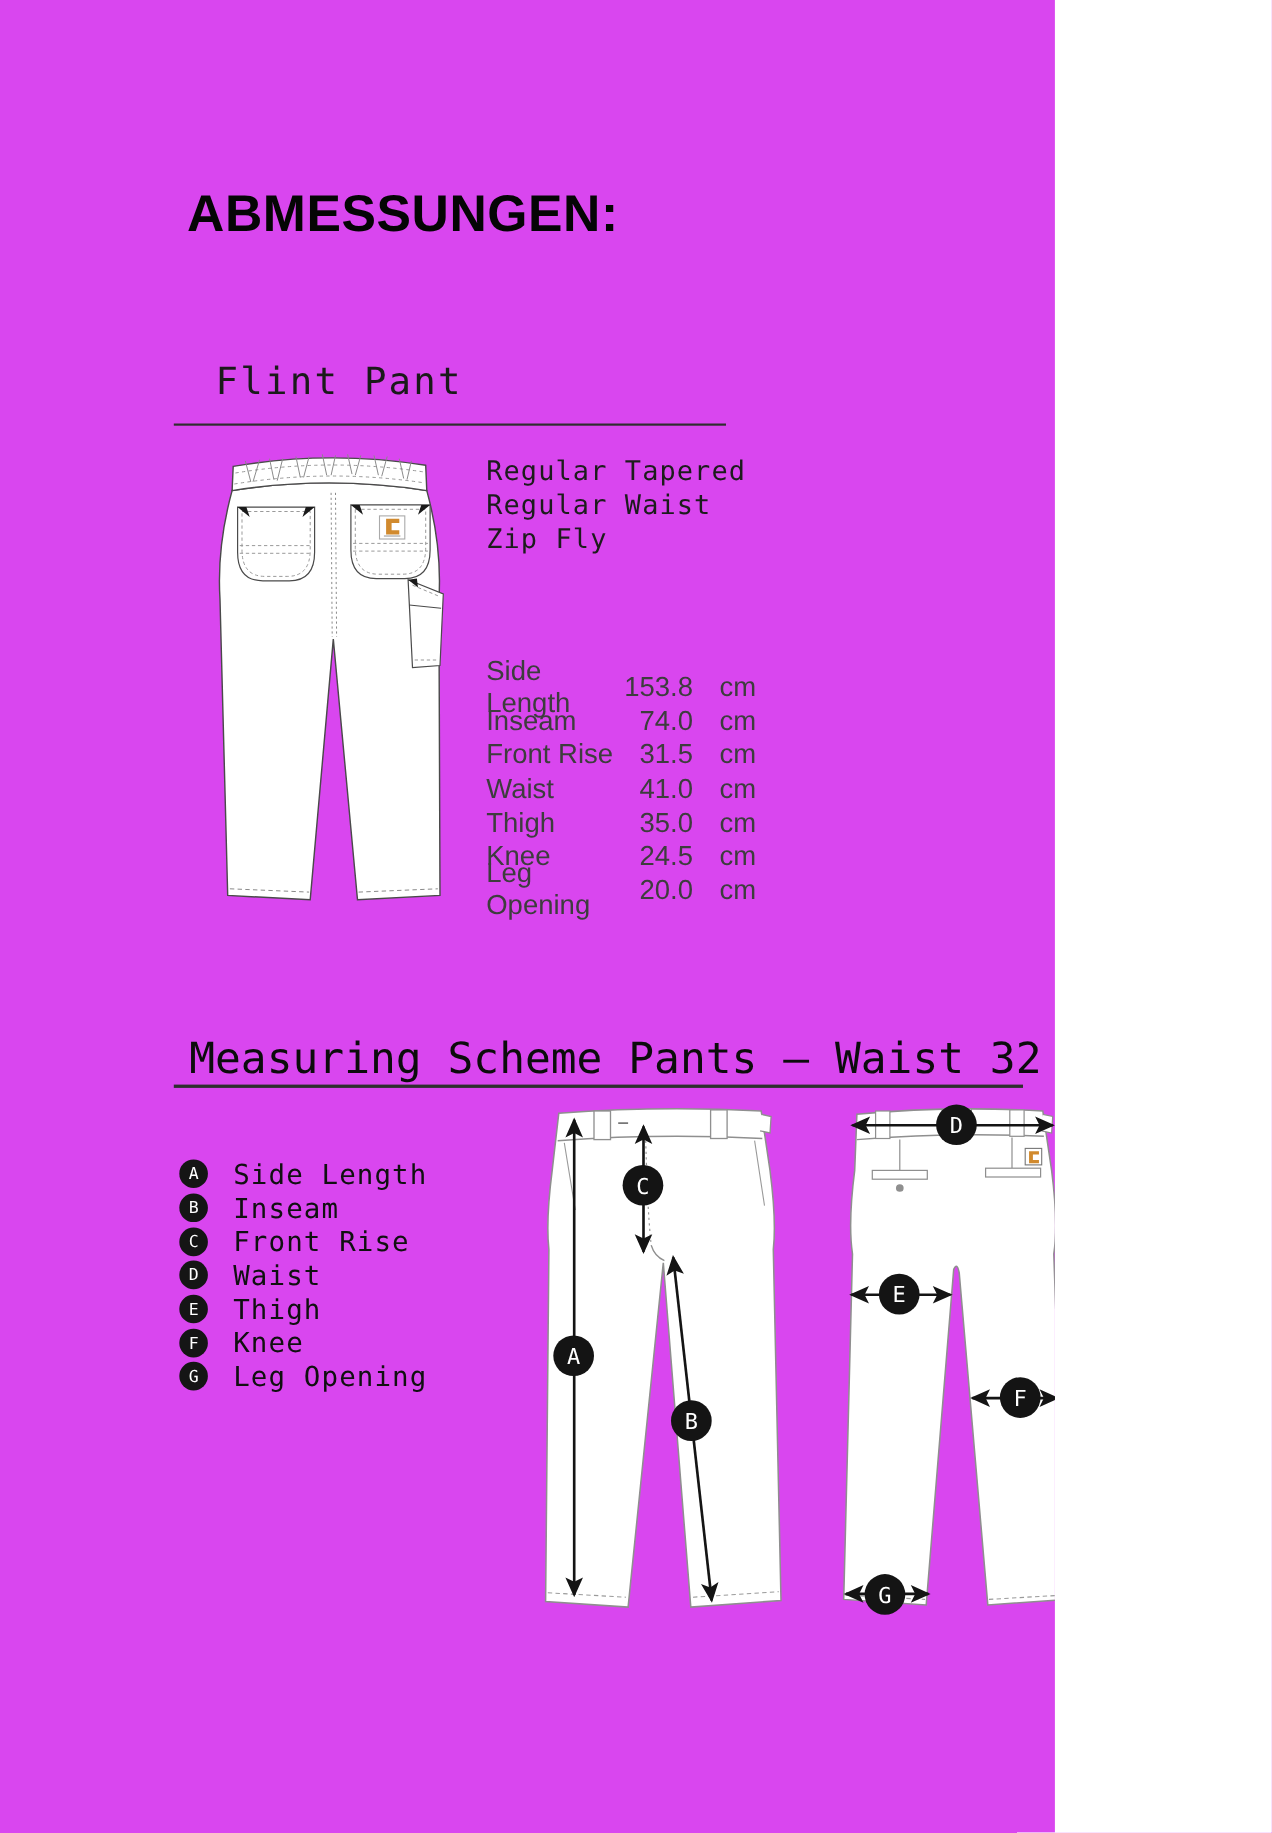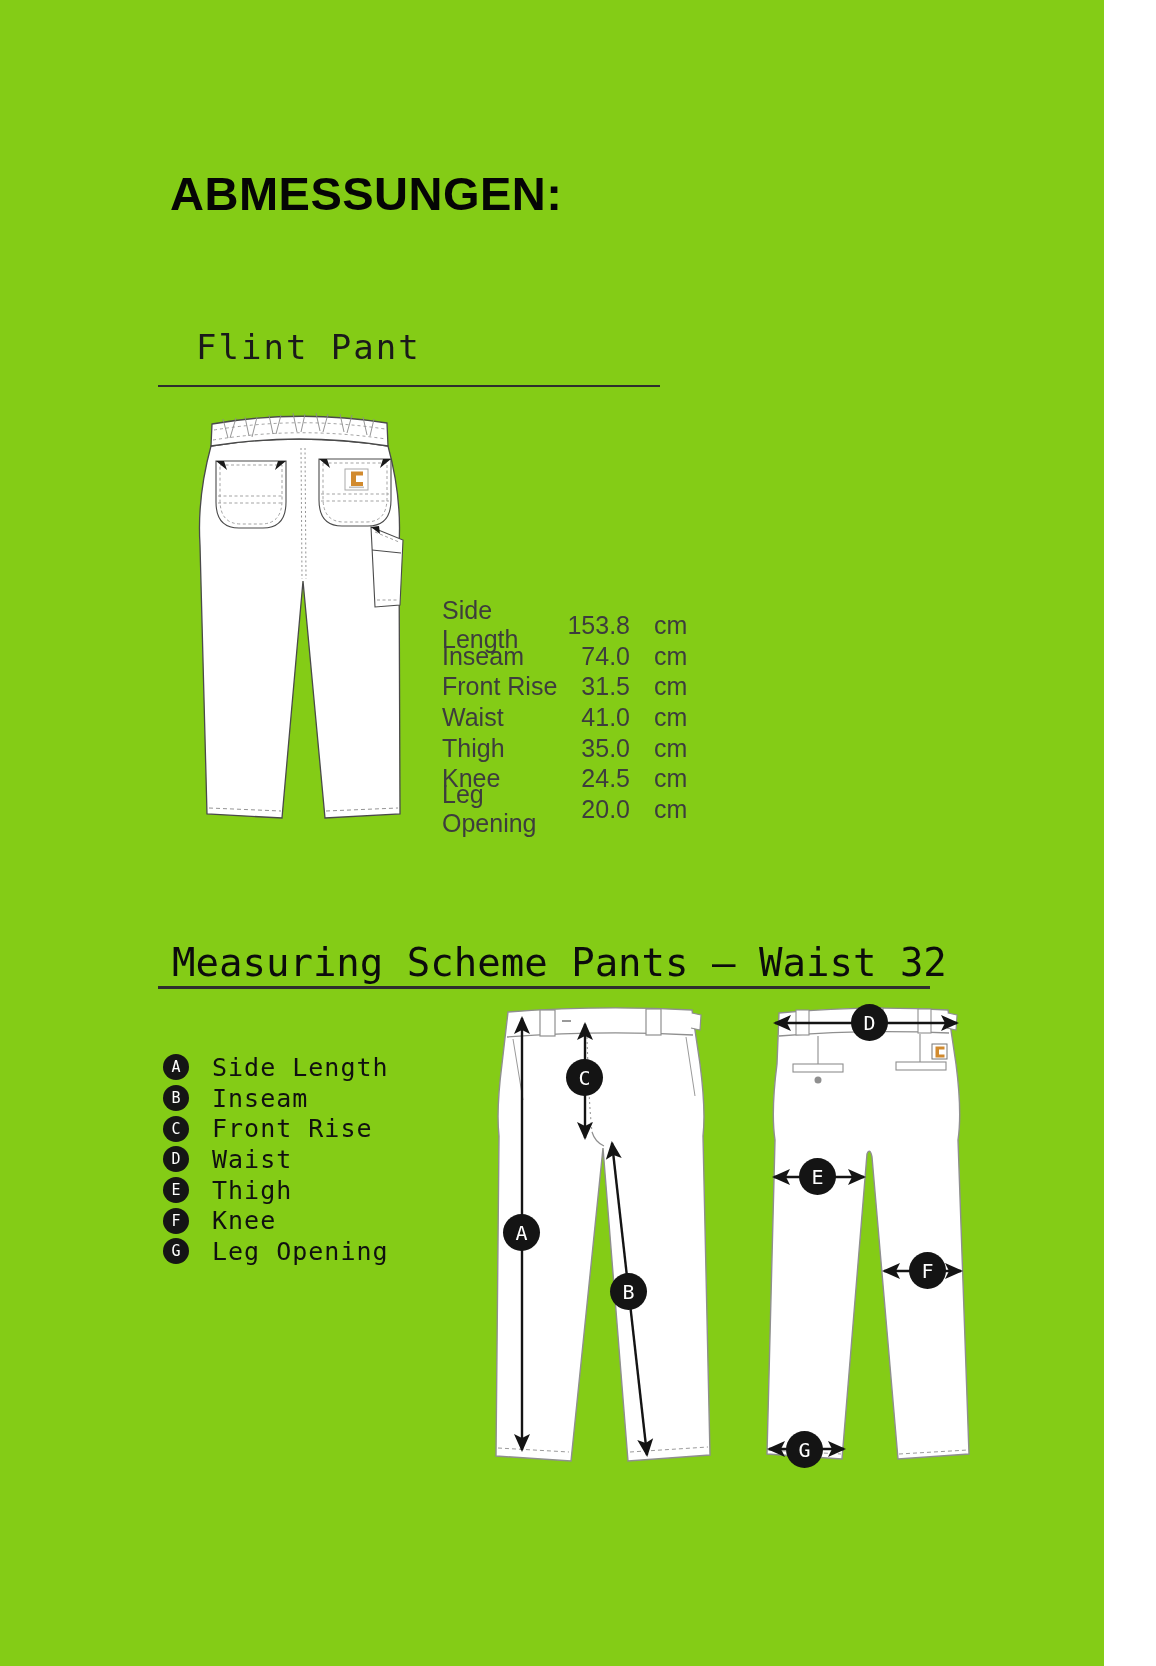--- a/index.html
+++ b/index.html
@@ -1,16 +1,16 @@
 <!DOCTYPE html>
 <html><head>
 <meta charset="utf-8">
 <style>
   html,body{margin:0;padding:0;background:#fff;}
-  .page{position:relative;width:1104px;height:1666px;background:#84cc16;overflow:hidden;
+  .page{position:relative;width:959px;height:1666px;background:#d946ef;overflow:hidden;
         font-family:"Liberation Sans",sans-serif;color:#111;}
   .mono{font-family:"DejaVu Sans Mono",monospace;}
   .abs{position:absolute;}
 
   .h1{left:170px;top:166px;font-size:47px;font-weight:700;letter-spacing:.5px;color:#050505;}
   .product-name{left:196px;top:327px;font-size:34px;color:#1a1a1a;letter-spacing:2px;}
   .rule{background:#2e2e2e;height:2px;}
   .rule1{left:158px;top:385px;width:502px;}
   .rule2{left:158px;top:986px;width:772px;height:2.5px;}
 
@@ -86,20 +86,28 @@
 
       <g>
         <path d="M186,132 L218,145 L215,210 L190,212 Z" fill="#fff" stroke="#4a4a4a" stroke-width="1.1"></path>
         <path d="M187,155 L216,158" stroke="#4a4a4a" stroke-width="1"></path>
         <path d="M190,137 L214,147 M192,205 L212,205" fill="none" stroke="#999" stroke-width="0.9" stroke-dasharray="3,2.5"></path>
         <path d="M186,132 l9,7 l-1,-8 z" fill="#1a1a1a"></path>
       </g>
     </svg>
   </div>
 
+  <div class="abs fit mono">
+
+      <div class="fit-line">Regular Tapered</div>
+
+      <div class="fit-line">Regular Waist</div>
+
+      <div class="fit-line">Zip Fly</div>
+    </div>
 
   <div class="abs mtable">
 
       <div class="mrow">
         <span class="mlabel">Side Length</span>
         <span class="mvalue">153.8</span>
         <span class="munit">cm</span>
       </div>
 
       <div class="mrow">

